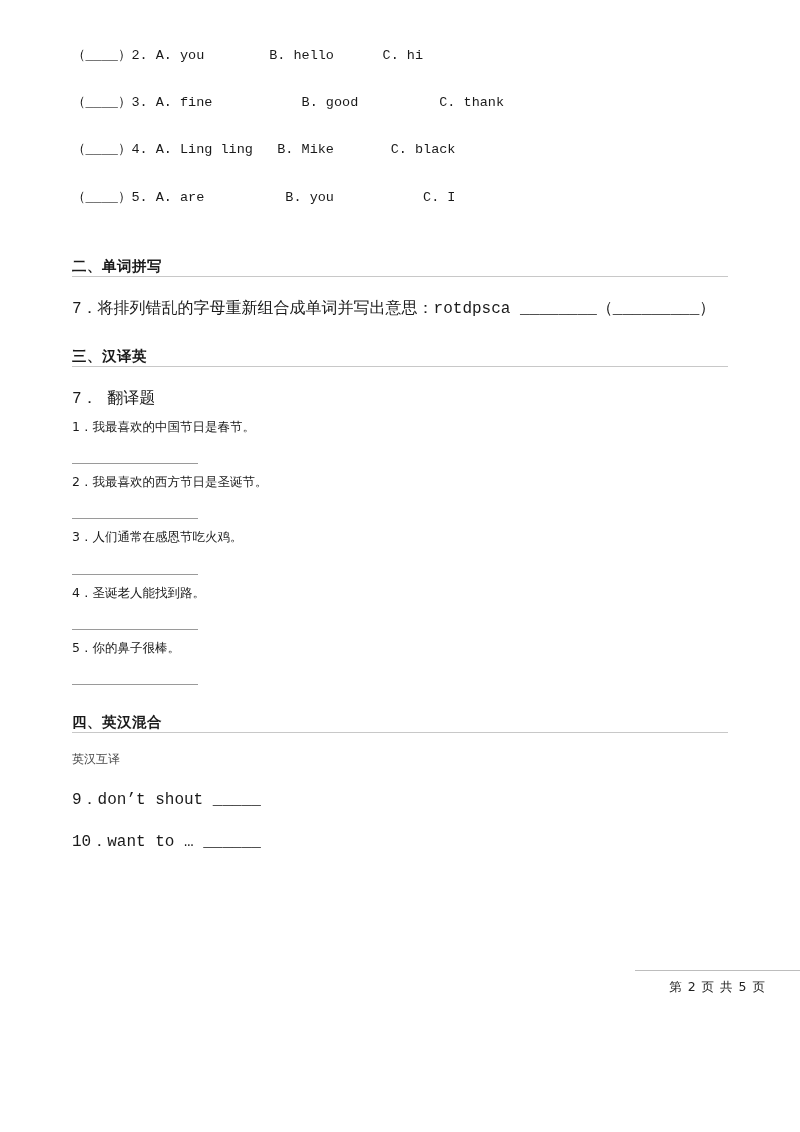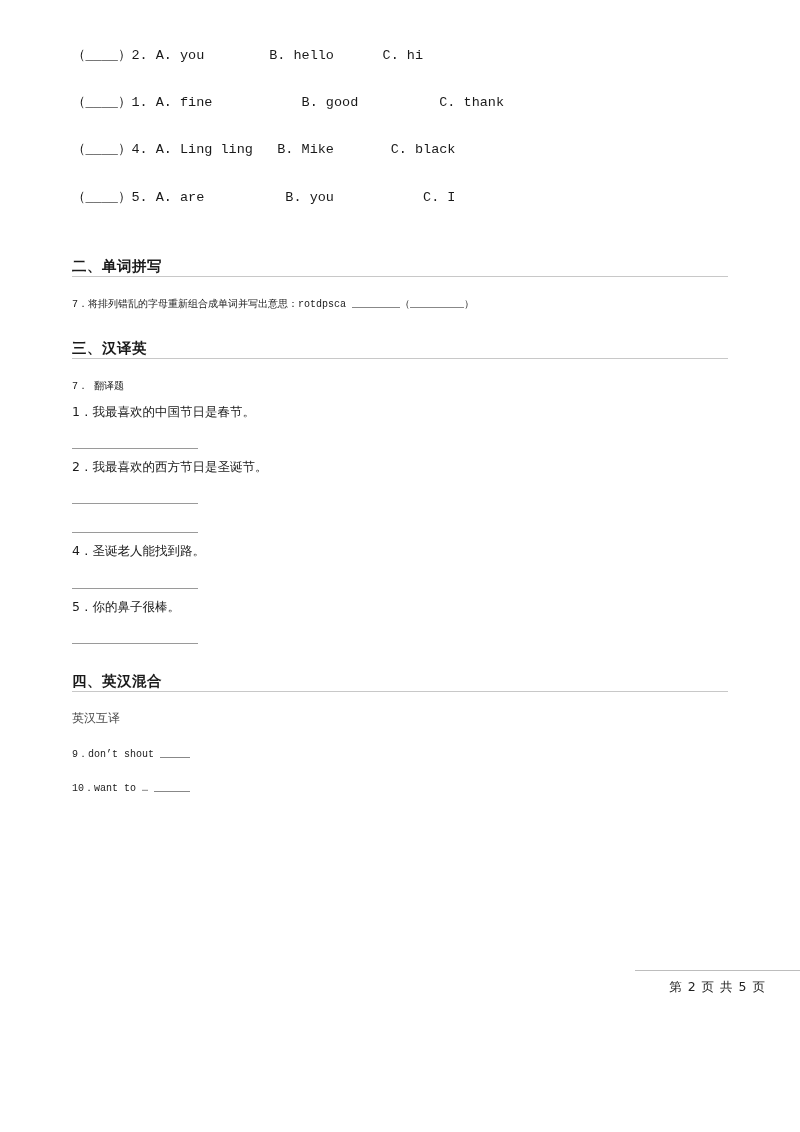--- a/index.html
+++ b/index.html
@@ -41,21 +41,21 @@
     font-size: 14.5px;
     font-weight: bold;
     color: #1a1a1a;
     border-bottom: 1px solid #c8c8c8;
     padding-bottom: 0;
     margin: 14px 0 0 0;
     letter-spacing: 0.5px;
   }
   .q-line {
     font-family: "Liberation Mono", monospace;
-    font-size: 10px;
+    font-size: 16px;
     color: #1a1a1a;
     white-space: pre;
     margin: 22px 0 0 0;
     line-height: 1.25;
   }
   .cn-line {
     font-family: "DejaVu Sans", "Liberation Sans", sans-serif;
     font-size: 12.5px;
     color: #1a1a1a;
     margin: 10px 0 0 0;
@@ -93,41 +93,42 @@
   .spacer-sm { height: 6px; }
   .spacer-md { height: 14px; }
 </style>
 </head>
 <body>
 
 <div class="page">
 
   <div class="mc-block">
     <div class="mc-line">（____）2. A. you        B. hello      C. hi</div>
-    <div class="mc-line">（____）1. A. fine           B. good          C. thank</div>
+    <div class="mc-line">（____）3. A. fine           B. good          C. thank</div>
     <div class="mc-line">（____）4. A. Ling ling   B. Mike       C. black</div>
     <div class="mc-line">（____）5. A. are          B. you           C. I</div>
   </div>
 
   <div class="spacer-sm"></div>
 
   <div class="section-head">二、单词拼写</div>
   <div class="q-line">7．将排列错乱的字母重新组合成单词并写出意思：rotdpsca ________（_________）</div>
 
   <div class="spacer-md"></div>
 
   <div class="section-head">三、汉译英</div>
   <div class="q-line">7． 翻译题</div>
 
   <div class="cn-line">1．我最喜欢的中国节日是春节。</div>
   <div class="answer-rule"></div>
 
   <div class="cn-line">2．我最喜欢的西方节日是圣诞节。</div>
   <div class="answer-rule"></div>
 
+  <div class="cn-line">3．人们通常在感恩节吃火鸡。</div>
   <div class="answer-rule"></div>
 
   <div class="cn-line">4．圣诞老人能找到路。</div>
   <div class="answer-rule"></div>
 
   <div class="cn-line">5．你的鼻子很棒。</div>
   <div class="answer-rule"></div>
 
   <div class="spacer-md"></div>
 

